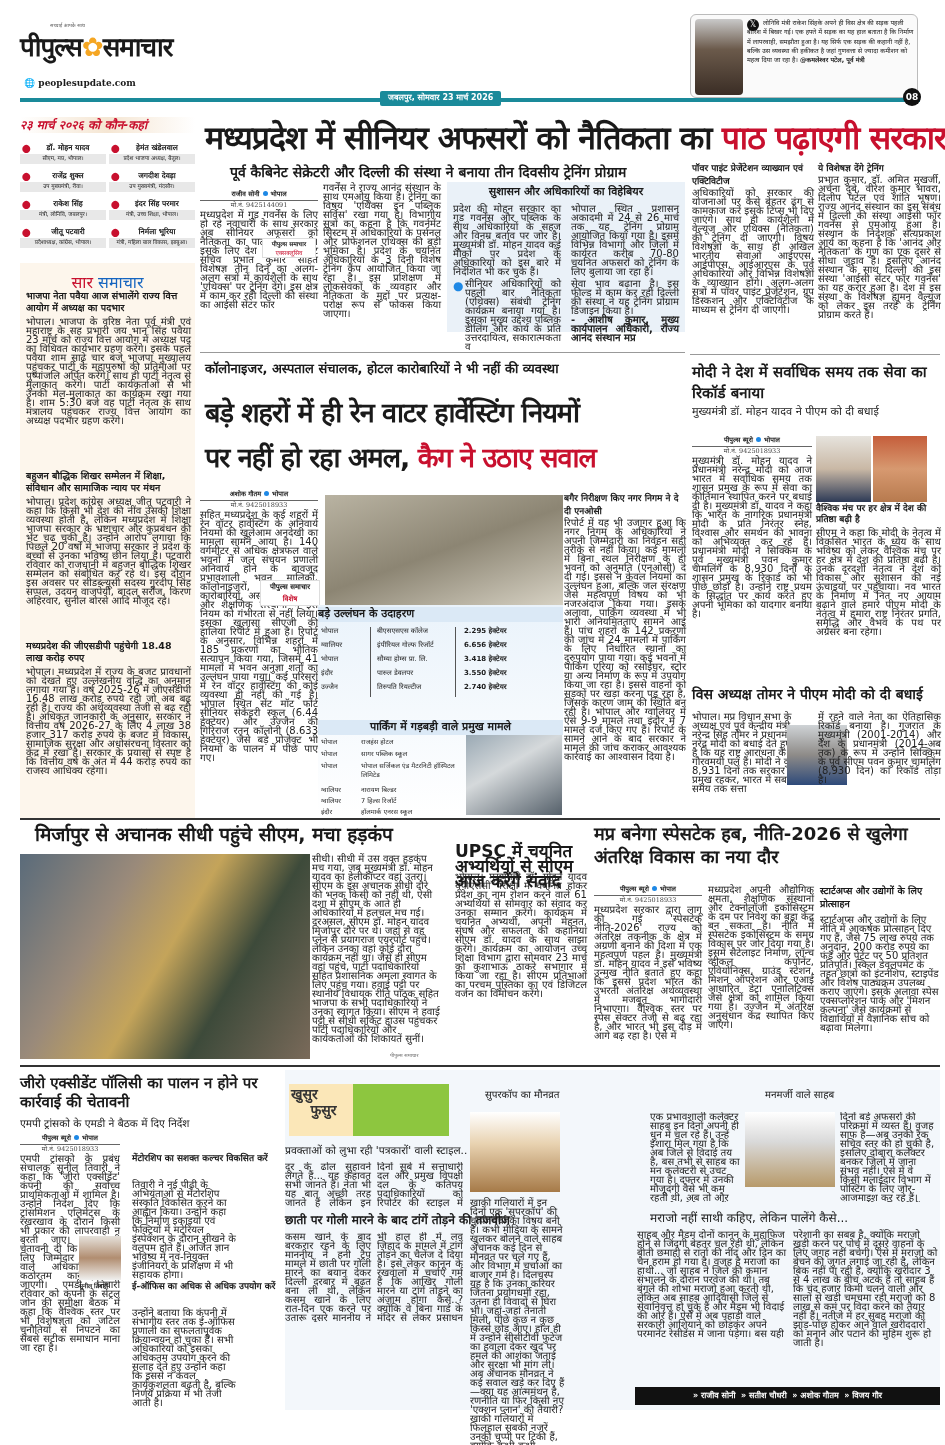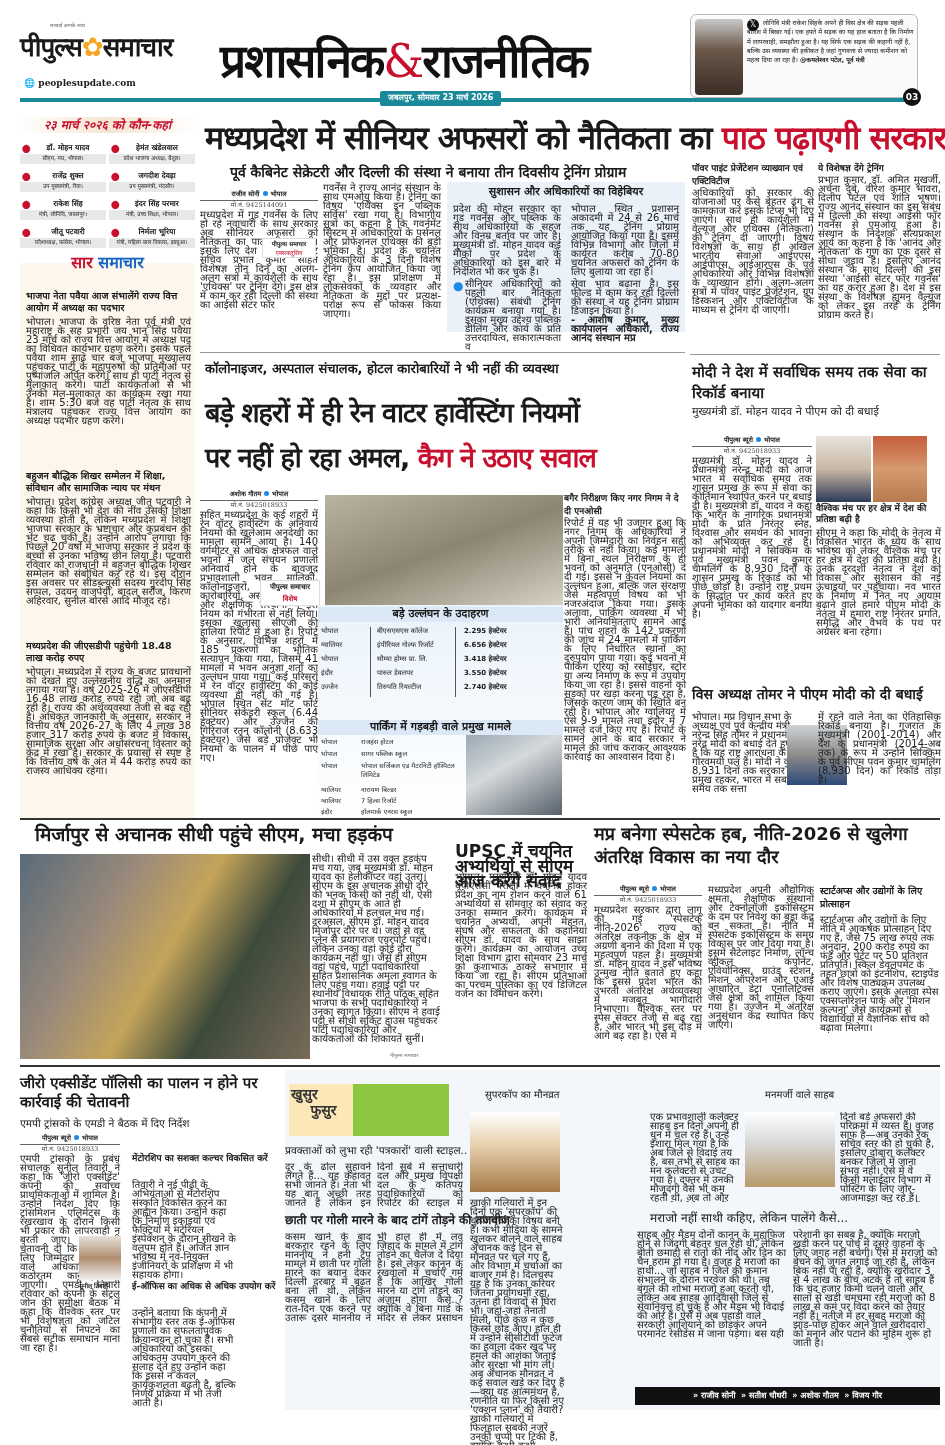--- a/index.html
+++ b/index.html
@@ -21,40 +21,40 @@
 #section-title{left:220px;top:30px;font-size:46px;font-weight:bold;letter-spacing:-2px;color:#111}
 #section-title .amp{color:#c8102e;font-family:"DejaVu Serif",serif;font-weight:normal}
 #dateline-bar{left:20px;top:98px;width:900px;height:4px;background:#1a8a9a}
 #dateline{left:380px;top:91px;padding:2px 8px;background:#1a8a9a;color:#fff;font-size:8px;font-weight:bold;border-radius:2px}
 #quote-box{left:690px;top:14px;width:228px;height:84px;border:1px solid #bbb;border-radius:6px;background:#fafafa}
 #quote-photo{left:4px;top:4px;width:48px;height:76px;background:linear-gradient(#c9c9c9,#6b5a4b 40%,#3a2d25);border-radius:4px}
 #x-icon{left:56px;top:4px;width:12px;height:12px;background:#111;color:#fff;font-size:8px;text-align:center;line-height:12px;border-radius:50%}
 #page-num{left:903px;top:88px;width:18px;height:18px;border-radius:50%;background:#111;color:#fff;font-size:9px;font-weight:bold;text-align:center;line-height:18px}
 
 #who-box{left:20px;top:115px;width:175px;height:120px}
-#who-title{top:2px;left:0;width:175px;text-align:center;font-size:12px;font-style:italic;color:#c8102e;font-weight:bold;background:linear-gradient(90deg,#fff,#f5e6d3,#fff)}
+#who-title{top:2px;left:0;width:175px;font-size:12px;font-style:italic;color:#c8102e;font-weight:bold;background:linear-gradient(90deg,#fff,#f5e6d3,#fff)}
 .who-item{position:absolute;width:86px;height:25px}
 .who-name{font-size:7.5px;font-weight:bold;text-align:center;padding-left:10px}
 .who-role{font-size:5.6px;text-align:center;background:#e8e8e8;margin-top:1px;padding:1px 0}
 .pin{position:absolute;left:2px;top:1px;color:#c8102e;font-size:8px}
 #saar-bg{left:20px;top:263px;width:175px;height:555px;background:#fdf6ec}
-#saar-title{left:20px;top:252px;width:175px;text-align:center;font-size:16px;font-weight:bold}
+#saar-title{left:20px;top:272px;width:175px;text-align:center;font-size:16px;font-weight:normal}
 .saar-h{font-size:9.5px;font-weight:bold;line-height:12px}
 
 #main-hl{left:205px;top:117px;font-size:32px;font-weight:bold;letter-spacing:-1px;white-space:nowrap}
 #main-sub{left:230px;top:163px;font-size:14px;font-weight:bold;white-space:nowrap}
 #sushasan{left:447px;top:182px;width:238px;height:150px;background:#eaf1f8}
 #sushasan-title{top:3px;left:0;width:238px;text-align:center;font-size:11px;font-weight:bold}
 
 #rw-kicker{left:205px;top:360px;font-size:13px;font-weight:bold;white-space:nowrap}
 #rw-hl1{left:205px;top:395px;font-size:27px;font-weight:bold;white-space:nowrap;letter-spacing:-1px}
 #rw-hl2{left:205px;top:440px;font-size:27px;font-weight:bold;white-space:nowrap;letter-spacing:-1px}
 #rw-photo{left:325px;top:495px;width:238px;height:110px;background:linear-gradient(160deg,#b9b3a2,#8c8573 50%,#d6d1c3)}
 #viol-box{left:318px;top:605px;width:245px;height:210px;background:linear-gradient(180deg,#eaf3fb,#ffffff)}
-#viol-title{left:0;top:2px;width:245px;text-align:center;font-size:11px;font-weight:bold;background:#dbe9f6}
+#viol-title{left:0;top:2px;width:245px;font-size:11px;font-weight:bold;background:#dbe9f6}
 .vrow{position:absolute;left:3px;width:240px;font-size:7px;height:14px;display:flex}
 .vrow span{display:block}
 .vrow .c1{width:50px;border-right:1px solid #555}
 .vrow .c2{width:85px;padding-left:6px;border-right:1px solid #555}
 .vrow .c3{padding-left:8px;font-weight:bold}
 #park-title{left:0;top:115px;width:245px;text-align:center;font-size:11px;font-weight:bold;background:#dbe9f6}
 .prow{position:absolute;left:3px;font-size:6.6px;display:flex;width:150px}
 .prow .c1{width:40px}
 #park-photo{left:148px;top:130px;width:96px;height:80px;background:linear-gradient(150deg,#9aa9b4,#d5d9db 40%,#55606a)}
 
@@ -92,36 +92,33 @@
 </style>
 </head>
 <body>
 
 <div id="mast" class="abs">
   <div id="tagline" class="abs">सच्चाई आपके साथ</div>
   <div id="logo" class="abs">
     <span>पीपुल्स</span><span class="flower">✿</span><span>समाचार</span>
   </div>
   <div id="site" class="abs"><span>🌐 </span><span>peoplesupdate.com</span></div>
-  <div id="section-title" class="abs">
-    <span>प्रशासनिक</span><span class="amp">&amp;</span><span>राजनीतिक</span>
-  </div>
   <div id="dateline-bar" class="abs"></div>
   <div id="dateline" class="abs">जबलपुर, सोमवार 23 मार्च 2026</div>
   <div id="quote-box" class="abs">
     <div id="quote-photo" class="abs"></div>
     <div class="abs" style="left:56px;top:4px;width:168px;">
       <span id="x-icon" class="abs" style="left:0;top:0">𝕏</span>
       <div style="font-size:6.4px;line-height:9.3px;text-indent:16px">
         <span>लोनिवि मंत्री राकेश सिंहके अपने ही विस क्षेत्र की सड़क पहली बारिश में बिखर गई। एक हफ्ते में सड़क का यह हाल बताता है कि निर्माण में लापरवाही, समझौता हुआ है। यह सिर्फ एक सड़क की कहानी नहीं है, बल्कि उस व्यवस्था की हकीकत है जहां गुणवत्ता से ज्यादा कमीशन को महत्व दिया जा रहा है।</span>
         <b>@कमलेश्वर पटेल, पूर्व मंत्री</b>
       </div>
     </div>
   </div>
-  <div id="page-num" class="abs">03</div>
+  <div id="page-num" class="abs">08</div>
 </div>
 
 <div id="who-box" class="abs">
   <div id="who-title" class="abs">२३ मार्च २०२६ को कौन-कहां</div>
   <div class="who-item" style="left:0;top:28px">
       <span class="pin">⬤</span>
       <div class="who-name">डॉ. मोहन यादव</div>
       <div class="who-role">सीएम, मप्र, भोपाल।</div>
     </div>
   <div class="who-item" style="left:89px;top:28px">

